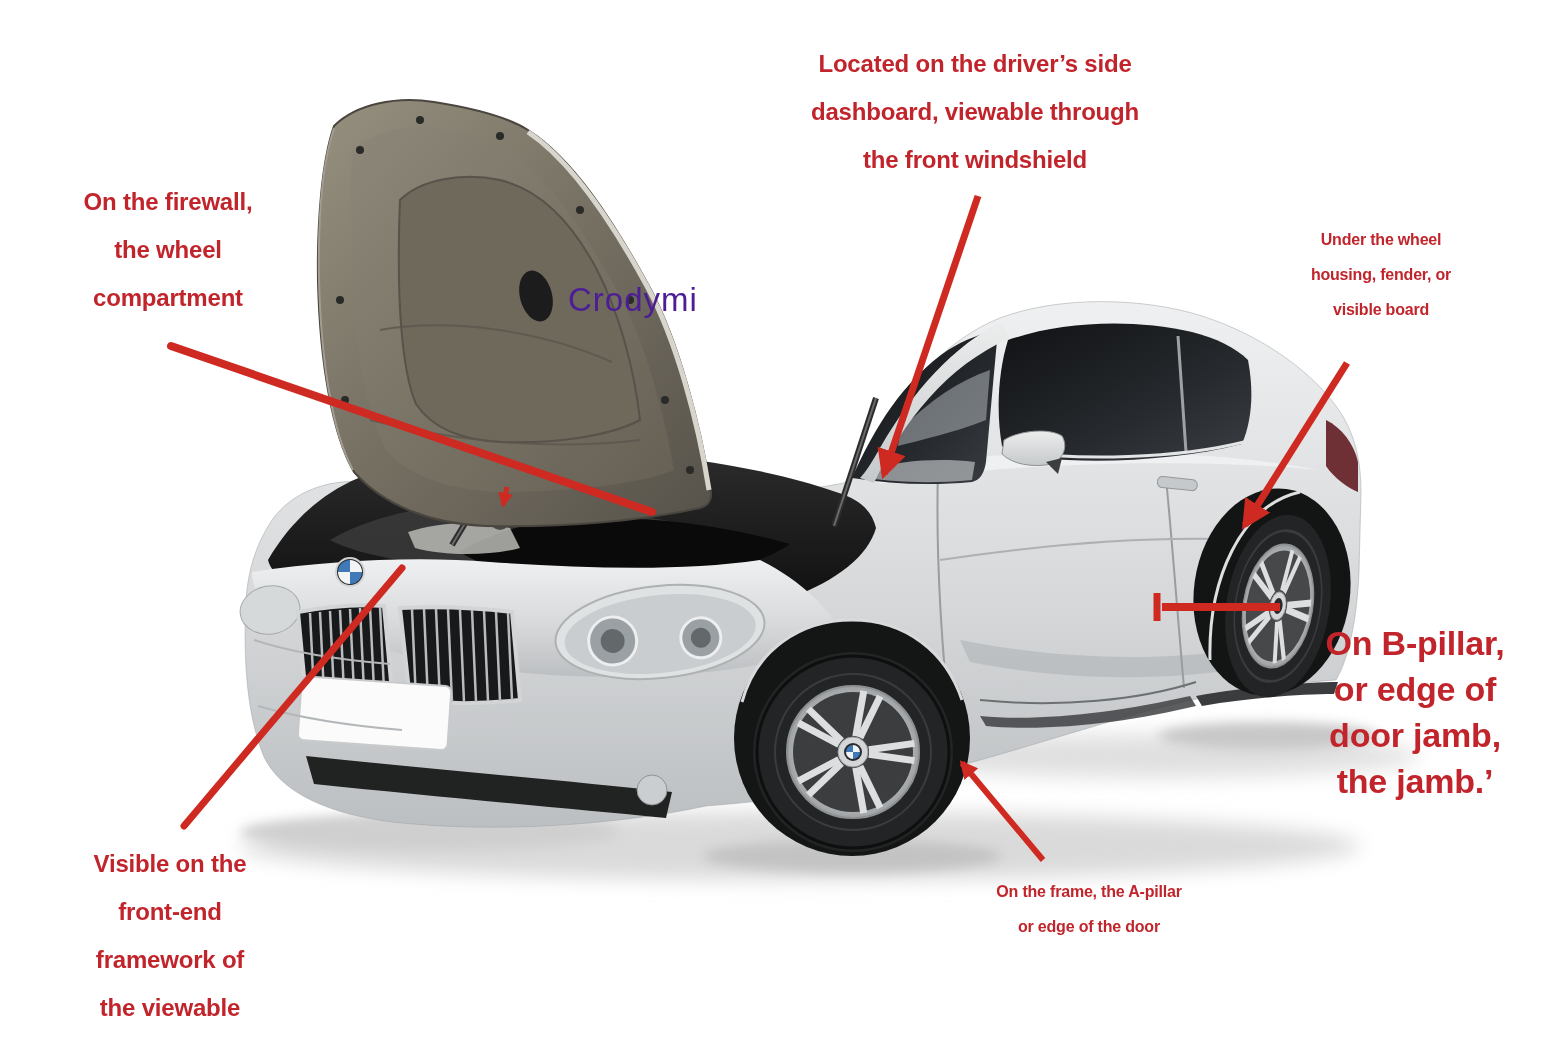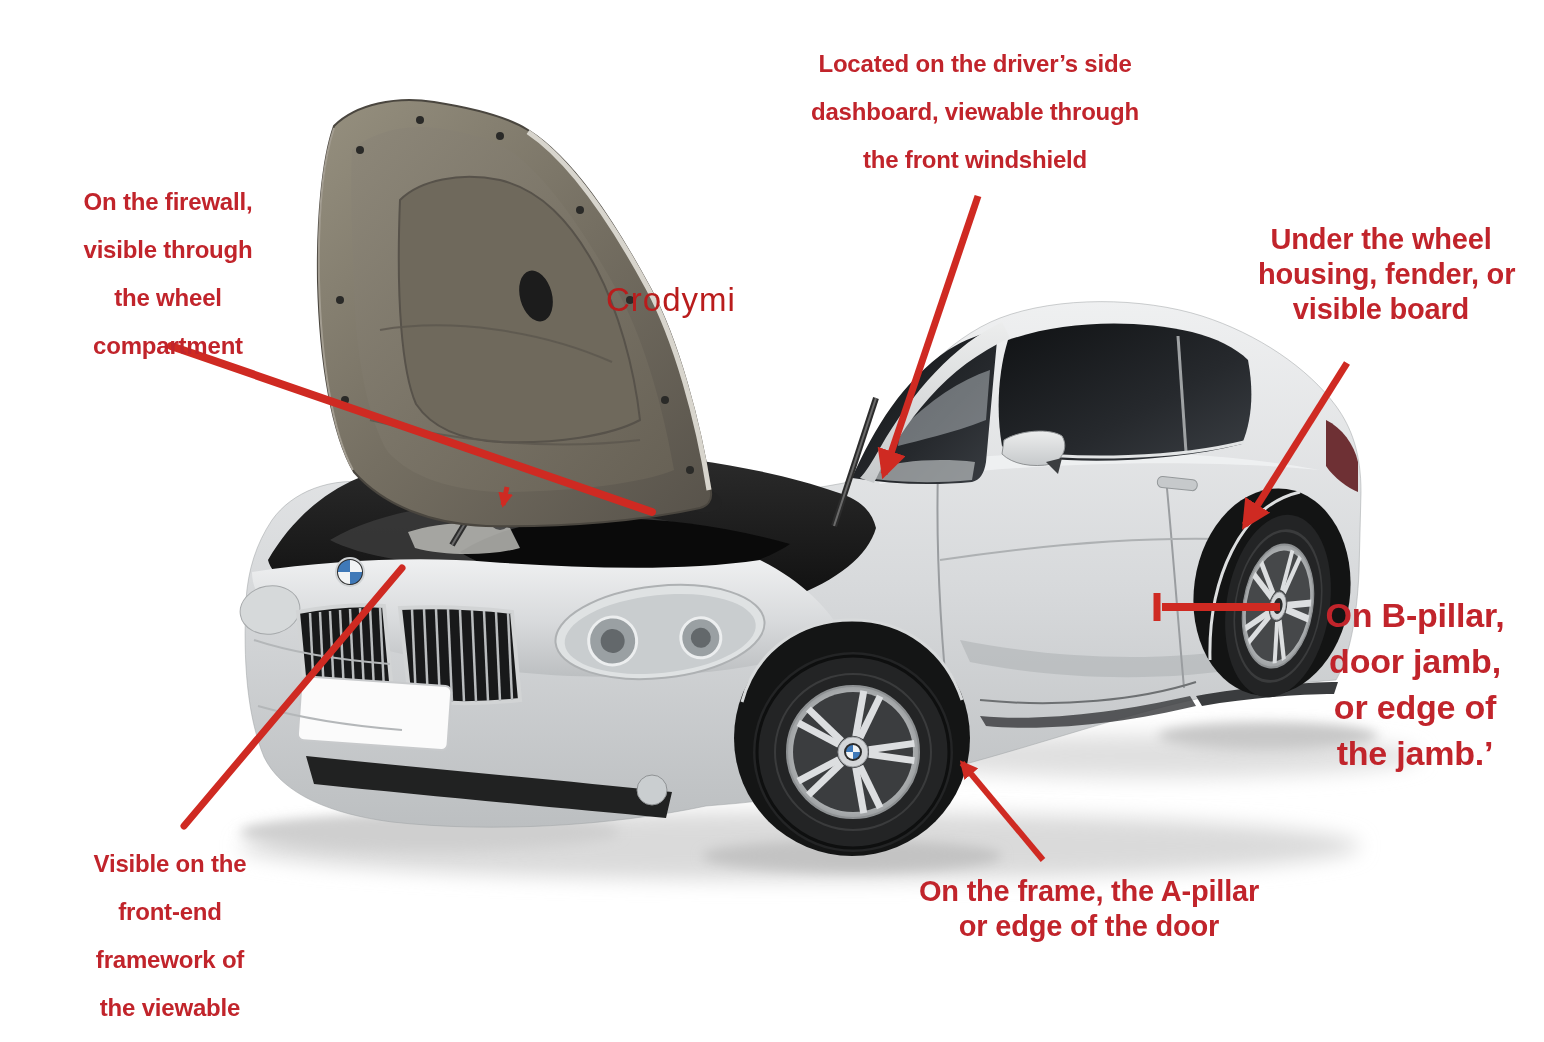--- a/index.html
+++ b/index.html
@@ -8,25 +8,25 @@
     overflow:hidden;font-family:"Liberation Sans",sans-serif;
     --label-red:#c1242b;--arrow-red:#cf2a22;
   }
   .stage svg{position:absolute;left:0;top:0;}
   .label{
     position:absolute;color:var(--label-red);font-weight:700;
     text-align:center;letter-spacing:-0.2px;
   }
   .label .ln{display:block;white-space:nowrap;}
   .lbl-big{font-size:24px;line-height:48px;}
-  .lbl-mid{font-size:34px;line-height:46px;}
-  .lbl-sm{font-size:29px;line-height:35px;}
+  .lbl-mid{font-size:34px;line-height:46px;margin-top:28px;}
+  .lbl-sm{font-size:16px;line-height:35px;}
   .watermark{
-    position:absolute;left:568px;top:281px;color:#b91c1c;
-    font-size:33px;font-weight:400;letter-spacing:1px;margin-left:38px;
+    position:absolute;left:568px;top:281px;color:#4c1d95;
+    font-size:33px;font-weight:400;letter-spacing:1px;
   }
   .arrow{stroke:var(--arrow-red);fill:none;}
 </style>
 </head>
 <body>
 
 <div class="stage" style="--label-red: #c1242b; --arrow-red: #cf2a22;">
 
   <svg width="1544" height="1042" viewBox="0 0 1544 1042">
     <defs>
@@ -296,35 +296,34 @@
   <div class="watermark">Crodymi</div>
 
   <div class="label lbl-big" style="left:650px;top:40px;width:650px;">
     <span class="ln">Located on the driver’s side</span>
     <span class="ln">dashboard, viewable through</span>
     <span class="ln">the front windshield</span>
   </div>
 
   <div class="label lbl-big" style="left:15px;top:146px;width:306px;margin-top:32px;">
     <span class="ln">On the firewall,</span>
-    <span class="ln">visible through</span>
     <span class="ln">the wheel</span>
     <span class="ln">compartment</span>
   </div>
 
   <div class="label lbl-sm" style="left:1258px;top:222px;width:246px;">
     <span class="ln">Under the wheel</span>
     <span class="ln">housing, fender, or</span>
     <span class="ln">visible board</span>
   </div>
 
   <div class="label lbl-mid" style="left:1300px;top:592px;width:230px;">
     <span class="ln">On B-pillar,</span>
+    <span class="ln">or edge of</span>
     <span class="ln">door jamb,</span>
-    <span class="ln">or edge of</span>
     <span class="ln">the jamb.’</span>
   </div>
 
   <div class="label lbl-big" style="left:15px;top:840px;width:310px;">
     <span class="ln">Visible on the</span>
     <span class="ln">front-end</span>
     <span class="ln">framework of</span>
     <span class="ln">the viewable</span>
   </div>
 

